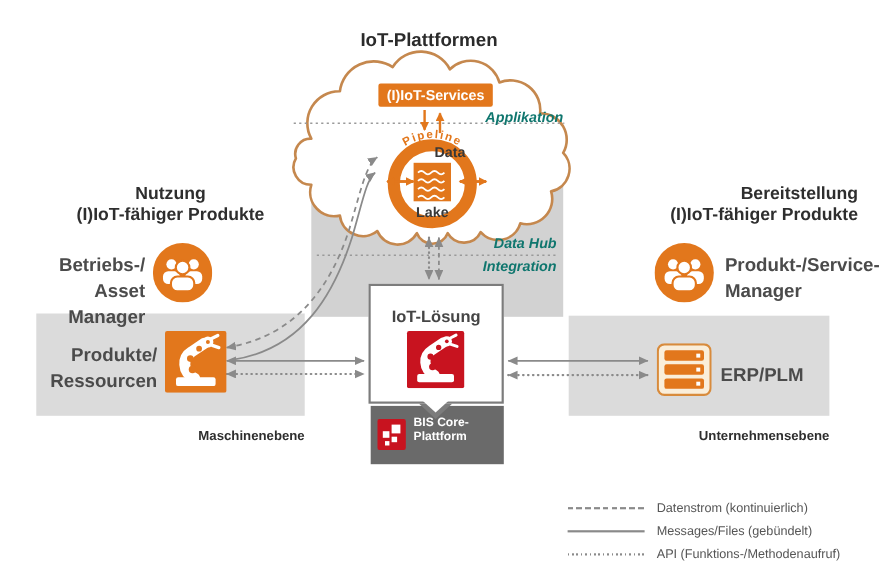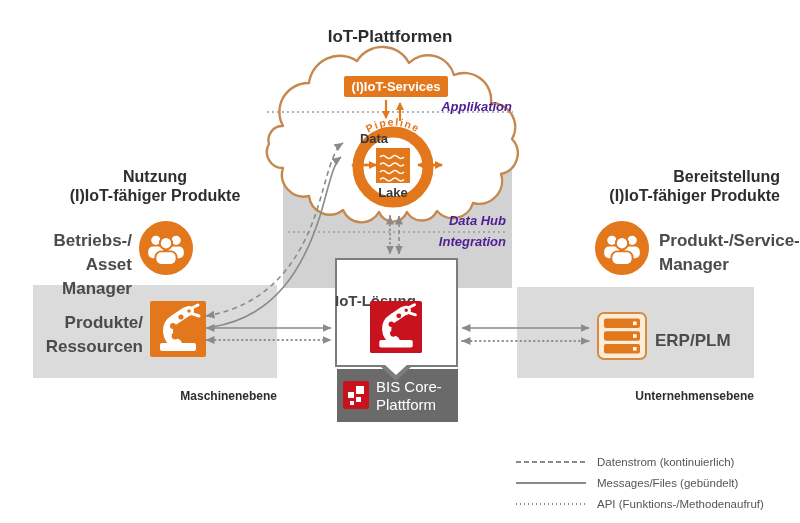--- a/index.html
+++ b/index.html
@@ -4,29 +4,29 @@
 <style>
   html,body{margin:0;padding:0;background:#fff;}
   #stage{position:relative;width:800px;height:523px;background:#fff;overflow:hidden;
          font-family:"Liberation Sans", sans-serif;color:#333;}
   .abs{position:absolute;}
   .ml{white-space:pre-line;}
   .band{position:absolute;background:#dbdbdb;}
   .heading{font-size:16px;font-weight:bold;color:#2e2e2e;text-align:center;line-height:1.18;}
   .level{font-size:12px;font-weight:bold;color:#2e2e2e;text-align:right;}
   .nodelabel{font-size:17px;font-weight:600;color:#4b4b4b;line-height:1.42;}
-  .italiclabel{font-style:italic;font-weight:600;font-size:13px;color:#4c1d95;}
+  .italiclabel{font-style:italic;font-weight:600;font-size:13px;color:#0f766e;}
   .smallcap{font-size:13px;font-weight:600;color:#383838;text-align:center;}
   #title{font-size:17px;font-weight:bold;color:#2b2b2b;text-align:center;}
   #services-box{background:#e2771c;color:#fff;font-size:13px;font-weight:bold;
       text-align:center;line-height:21px;border-radius:2px;}
   #iot-box{background:#fff;border:2px solid #7c7c7c;}
-  #iot-box-title{font-size:15px;font-weight:bold;color:#454545;margin-top:12px;}
+  #iot-box-title{font-size:15px;font-weight:bold;color:#454545;text-align:center;}
   #bis-box{background:#6a6a6a;}
-  #bis-label{color:#fff;font-size:15px;font-weight:normal;line-height:1.22;}
+  #bis-label{color:#fff;font-size:11px;font-weight:bold;line-height:1.22;}
   .notch-outer{width:0;height:0;border-left:15px solid transparent;border-right:15px solid transparent;border-top:14px solid #7c7c7c;}
   .notch-inner{width:0;height:0;border-left:12px solid transparent;border-right:12px solid transparent;border-top:11px solid #fff;}
   #legend{display:flex;flex-direction:column;gap:8px;}
   .legend-row{display:flex;align-items:center;height:13px;}
   .legend-line{width:70px;height:2px;margin-right:11px;flex:0 0 auto;}
   .legend-line.dashed{background:repeating-linear-gradient(90deg,#8a8a8a 0 5px,transparent 5px 8px);}
   .legend-line.solid{background:#8a8a8a;}
   .legend-line.dotted{background:repeating-linear-gradient(90deg,#8a8a8a 0 1.5px,transparent 1.5px 4px);}
   .legend-label{font-size:11.5px;color:#555;}
   svg{display:block;}
@@ -138,21 +138,21 @@
     <circle cx="39" cy="10" r="1.8" fill="#e2771c"></circle>
     <path d="M 42,7 l 6,-3 M 43,13 l 6,2" stroke="#ffffff" stroke-width="3" stroke-linecap="round"></path>
   </svg>
 
   <div class="abs level" style="left:33px;top:389px;width:244px;">Maschinenebene</div>
 
   <div id="services-box" class="abs" style="left:344px;top:76px;width:104px;height:21px;">(I)IoT-Services</div>
 
   <div class="abs italiclabel" style="left:430px;top:99px;width:82px;text-align:right;">Applikation</div>
 
-  <div class="abs smallcap" style="left:344px;top:131px;width:60px;">Data</div>
+  <div class="abs smallcap" style="left:379px;top:131px;width:60px;">Data</div>
   <div class="abs smallcap" style="left:363px;top:185px;width:60px;">Lake</div>
 
   <div class="abs italiclabel" style="left:420px;top:213px;width:86px;text-align:right;">Data Hub</div>
   <div class="abs italiclabel" style="left:420px;top:234px;width:86px;text-align:right;">Integration</div>
 
   <div id="bis-box" class="abs" style="left:337px;top:369px;width:121px;height:53px;"></div>
   <svg class="abs" style="left:343px;top:381px;" width="26" height="28" viewBox="0 0 26 28">
     <rect x="0" y="0" width="26" height="28" rx="2" fill="#c8131f"></rect>
     <rect x="13" y="5" width="8" height="8" fill="#ffffff"></rect>
     <rect x="5" y="11" width="6" height="6" fill="#ffffff"></rect>

